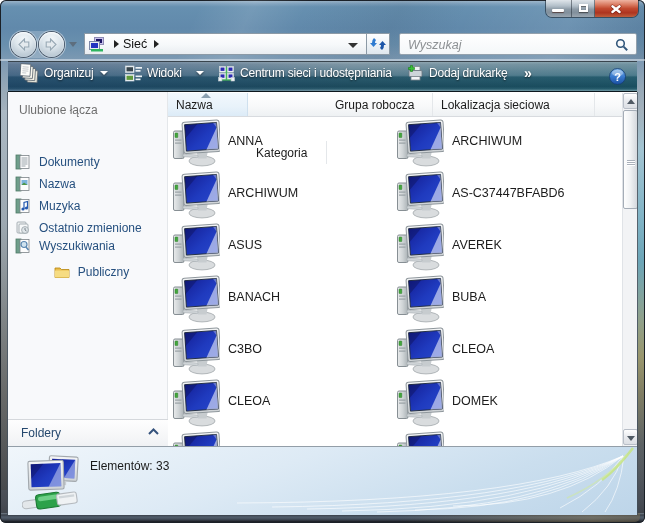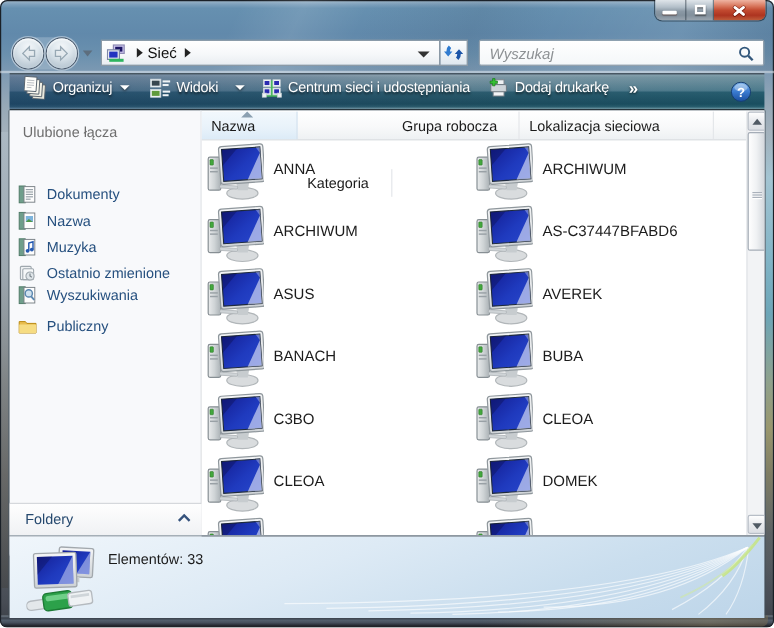--- a/index.html
+++ b/index.html
@@ -318,21 +318,21 @@
       </div>
       <div class="sbitem" style="top: 116px;">
         <span class="ic"><svg width="16" height="16" viewBox="0 0 16 16">
             <rect x="1" y="1" width="5" height="14" fill="#6f9e8b" stroke="#4e7a66" stroke-width="0.8"></rect>
             <rect x="5" y="1.5" width="9" height="13" fill="#fdfdfd" stroke="#7a8287" stroke-width="0.8"></rect>
             <circle cx="9" cy="6.5" r="3" fill="#cfe2ef" stroke="#5b87b0" stroke-width="1.2"></circle>
             <line x1="11" y1="9" x2="13.5" y2="12" stroke="#5b87b0" stroke-width="1.6"></line>
           </svg></span>
         <span class="tx">Wyszukiwania</span>
       </div>
-      <div class="sbitem" style="top: 142px;">
+      <div class="sbitem" style="top: 142px; justify-content: center;">
         <span class="ic"><svg width="16" height="16" viewBox="0 0 16 16">
             <path d="M1 4 L6 4 L7.5 5.5 L15 5.5 L15 13.5 L1 13.5 Z" fill="#e9bd4e" stroke="#b8860b" stroke-width="0.8"></path>
             <path d="M1 6.5 L15 6.5 L15 13.5 L1 13.5 Z" fill="#f6dc82"></path>
           </svg></span>
         <span class="tx">Publiczny</span>
       </div>
       <div id="foldery">
         <div class="tx">Foldery</div>
         <svg width="11" height="7" viewBox="0 0 11 7">
           <path d="M1 6 L5.5 1.5 L10 6" stroke="#35527c" stroke-width="2" fill="none"></path>

